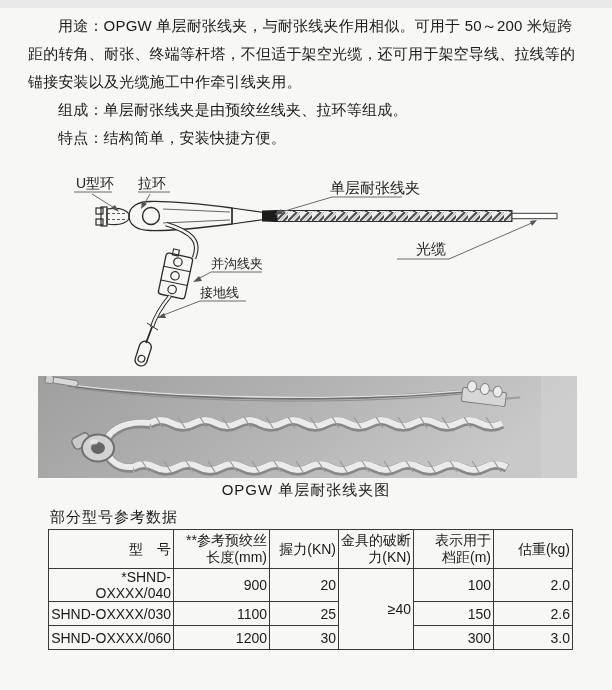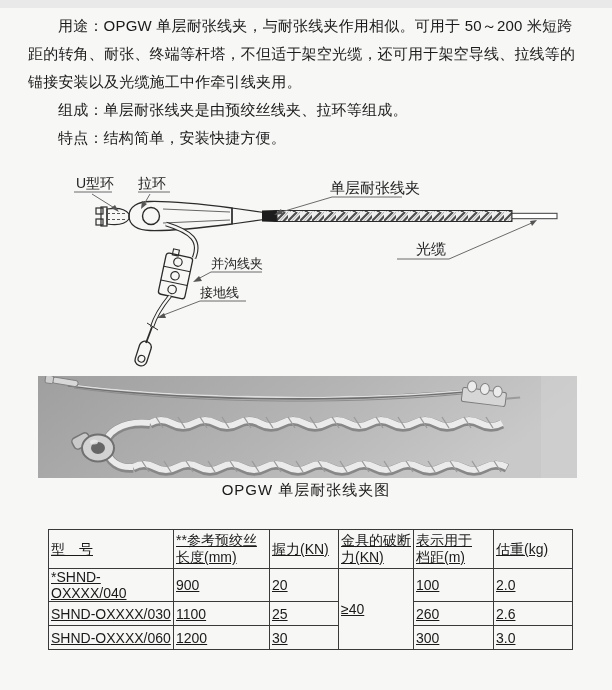--- a/index.html
+++ b/index.html
@@ -17,21 +17,21 @@
   .lbl13{font-size:13px;} .lbl14{font-size:14px;} .lbl15{font-size:15px;}
   .leader{stroke:#6a6a6a;stroke-width:1;fill:none;}
   .ink{stroke:#2b2b2b;fill:none;}
   
   .photo{position:absolute;top:368px;left:38px;width:539px;height:102px;}
   .caption{position:absolute;top:473px;left:0;width:612px;text-align:center;
            font-size:15px;letter-spacing:1px;}
   
   .table-title{position:absolute;top:500px;left:50px;font-size:15px;letter-spacing:1px;}
   table.spec{position:absolute;top:521px;left:48px;border-collapse:collapse;
-             font-size:14px;text-align:left;text-decoration:underline;}
+             font-size:14px;text-align:right;}
   table.spec th,table.spec td{border:1px solid #3a3a3a;padding:0 2px;font-weight:normal;}
   table.spec th{height:38px;white-space:pre-line;line-height:17px;}
   table.spec td{height:23px;}
   
   .notes{position:absolute;top:630px;left:28px;right:24px;}
   .notes p{margin:0;font-size:14px;line-height:20px;text-indent:2em;}
   .note-heading{letter-spacing:2px;}
   .star1{color:#4a4a8f;}
   .star2{color:#2a2a2a;}
 </style>
@@ -175,20 +175,21 @@
         <rect x="34" y="58" width="18" height="12" rx="4" fill="#c9c9c9" stroke="#767676" stroke-width="1.5"></rect>
       </g>
       <ellipse cx="60" cy="72" rx="16" ry="13.5" fill="#d2d2d2" stroke="#707070" stroke-width="2"></ellipse>
       <ellipse cx="60" cy="72" rx="7" ry="6" fill="#666666"></ellipse>
       <ellipse cx="56" cy="66" rx="4" ry="2.5" fill="#eaeaea" opacity="0.8"></ellipse>
     </g>
   </svg>
 
   <div class="caption">OPGW 单层耐张线夹图</div>
 
+  <div class="table-title">部分型号参考数据</div>
 
   <table class="spec">
     <colgroup>
       <col style="width:125px">
         <col style="width:96px">
         <col style="width:69px">
       <col style="width:75px">
         <col style="width:80px">
         <col style="width:79px">
     </colgroup>
@@ -211,21 +212,21 @@
         <td>900</td>
         <td>20</td>
         <td rowspan="3">≥40</td>
         <td>100</td>
         <td>2.0</td>
       </tr>
       <tr>
         <td>SHND-OXXXX/030</td>
         <td>1100</td>
         <td>25</td>
-        <td>260</td>
+        <td>150</td>
         <td>2.6</td>
       </tr>
       <tr>
         <td>SHND-OXXXX/060</td>
         <td>1200</td>
         <td>30</td>
         <td>300</td>
         <td>3.0</td>
       </tr>
     </tbody>

